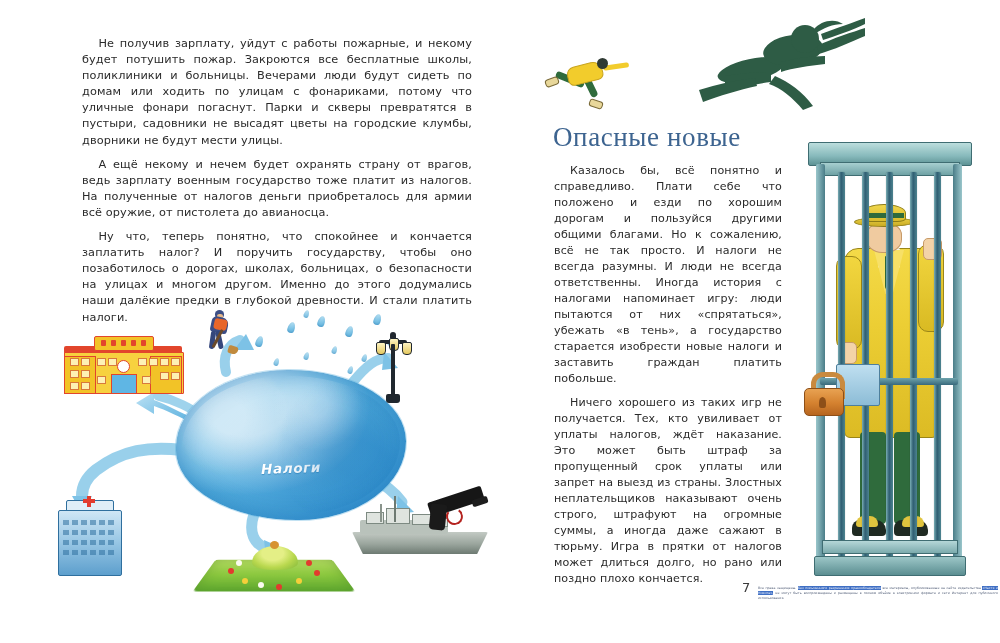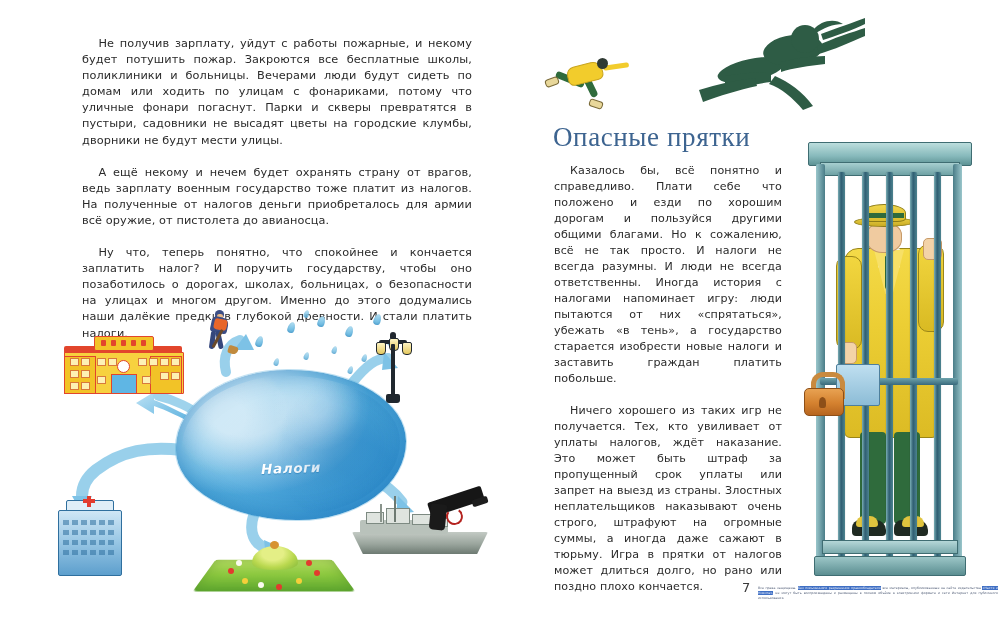--- a/index.html
+++ b/index.html
@@ -21,21 +21,21 @@
     position:absolute;
     font-family:"DejaVu Sans", sans-serif;
     color:#2a2a2a;
     font-size:11.3px;
     line-height:16.1px;
     text-align:justify;
     text-justify:inter-word;
     letter-spacing:.1px;
   }
   .col p{margin:0;text-indent:1.45em;}
-  .col p + p{margin-top:16px;}
+  .col p + p{margin-top:8px;}
 
   #left-col{left:82px;top:36px;width:390px;}
   #right-col{left:554px;top:163px;width:228px;font-size:11.1px;line-height:16.0px;}
 
   
   #chapter-heading{
     position:absolute;left:553px;top:122px;width:235px;
     font-family:"Liberation Serif", serif;
     font-size:27px;font-weight:400;letter-spacing:.6px;
     color:#3d6490;white-space:nowrap;
@@ -435,21 +435,21 @@
       <div class="rm-leg2"></div>
       <div class="rm-leg1"></div>
       <div class="rm-torso"></div>
       <div class="rm-arm"></div>
       <div class="rm-head"></div>
       <div class="rm-shoe" style="left:0px;top:22px;transform:rotate(-20deg)"></div>
       <div class="rm-shoe" style="left:44px;top:44px;transform:rotate(18deg)"></div>
     </div>
   </div>
 
-  <div id="chapter-heading">Опасные прятки</div>
+  <div id="chapter-heading">Опасные новые</div>
 
   <div class="col" id="right-col">
     <p>Казалось бы, всё понятно и справедливо. Плати себе что положено и езди по хорошим дорогам и пользуйся другими общими благами. Но к сожалению, всё не так просто. И налоги не всегда разумны. И люди не всегда ответственны. Иногда история с налогами напоминает игру: люди пытаются от них «спрятаться», убежать «в тень», а государство старается изобрести новые налоги и заставить граждан платить побольше.</p>
     <p>Ничего хорошего из таких игр не получается. Тех, кто увиливает от уплаты налогов, ждёт наказание. Это может быть штраф за пропущенный срок уплаты или запрет на выезд из страны. Злостных неплательщиков наказывают очень строго, штрафуют на огромные суммы, а иногда даже сажают в тюрьму. Игра в прятки от налогов может длиться долго, но рано или поздно плохо кончается.</p>
   </div>
 
   <div id="cage">
     <div class="cg-top"></div>
     <div class="cg-top2"></div>
 

